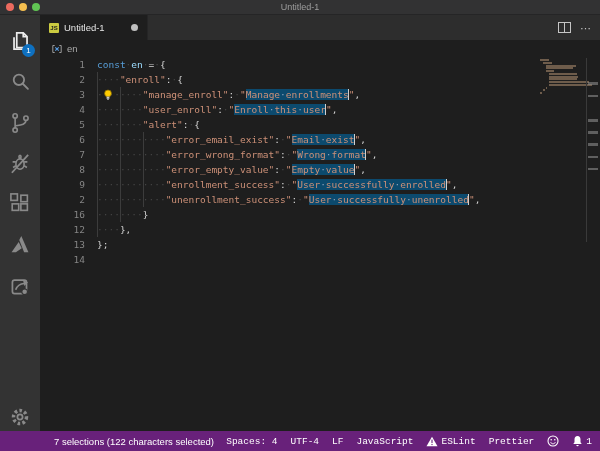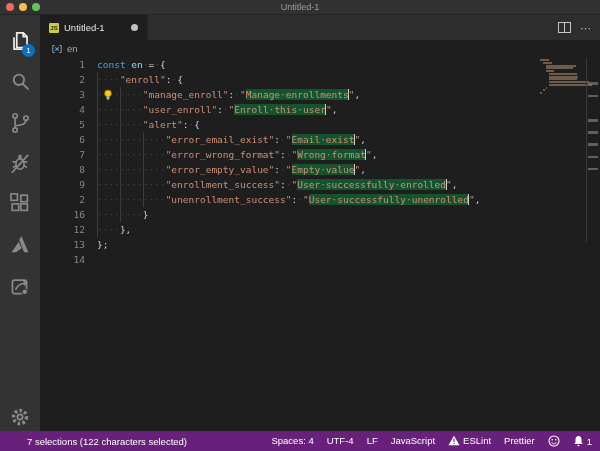--- a/index.html
+++ b/index.html
@@ -41,33 +41,33 @@
     font-family:"DejaVu Sans Mono","Liberation Mono",monospace;font-size:9.5px;}
   .row{display:flex;height:15px;}
   .ln{width:45px;padding-right:12px;text-align:right;color:#858585;line-height:15px;flex:0 0 auto;}
   .codecell{position:relative;line-height:15px;white-space:pre;color:#d4d4d4;}
   .guide{position:absolute;top:0;bottom:0;width:1px;background:#3c3c3c;}
   .tok-kw{color:#569cd6;}
   .tok-var{color:#9cdcfe;}
   .tok-op,.tok-pln{color:#d4d4d4;}
   .tok-str{color:#ce9178;}
   .tok-ws{color:#454545;}
-  .tok-sel{background:#14532d;color:#ce9178;}
+  .tok-sel{background:#0c4a6e;color:#ce9178;}
   .dsel{color:#8ba3bf;}
   .cursor{display:inline-block;width:1px;height:11px;background:#d0d0d0;vertical-align:-2px;margin:0 -0.5px;}
   .lightbulb{position:absolute;left:6px;top:2px;}
   
   .minimap-bar{position:absolute;height:2px;background:#73604e;opacity:.95;}
   .ruler-line{position:absolute;left:586px;top:58px;width:1px;height:184px;background:#3a3a3a;}
   .ruler-mark{position:absolute;left:588px;width:10px;height:2.5px;background:#8a8a8a;opacity:.6;}
   
   .statusbar{position:absolute;left:0;bottom:0;width:600px;height:20px;background:#68217a;
     display:flex;align-items:center;justify-content:space-between;color:#ffffff;font-size:9.5px;}
-  .sb-left{margin-left:27px;display:flex;align-items:center;gap:14px;}
-  .sb-right{margin-right:8px;display:flex;align-items:flex-start;gap:13px;}
+  .sb-left{margin-left:54px;display:flex;align-items:center;gap:14px;}
+  .sb-right{margin-right:8px;display:flex;align-items:flex-end;gap:13px;font-family:Liberation Mono, monospace;}
   .sb-item{display:flex;align-items:center;gap:3px;white-space:nowrap;}
   .sb-item svg{display:block;}
 </style>
 </head>
 <body>
 
 <div class="titlebar">
   <span class="tl r"></span>
   <span class="tl y"></span>
   <span class="tl g"></span>

